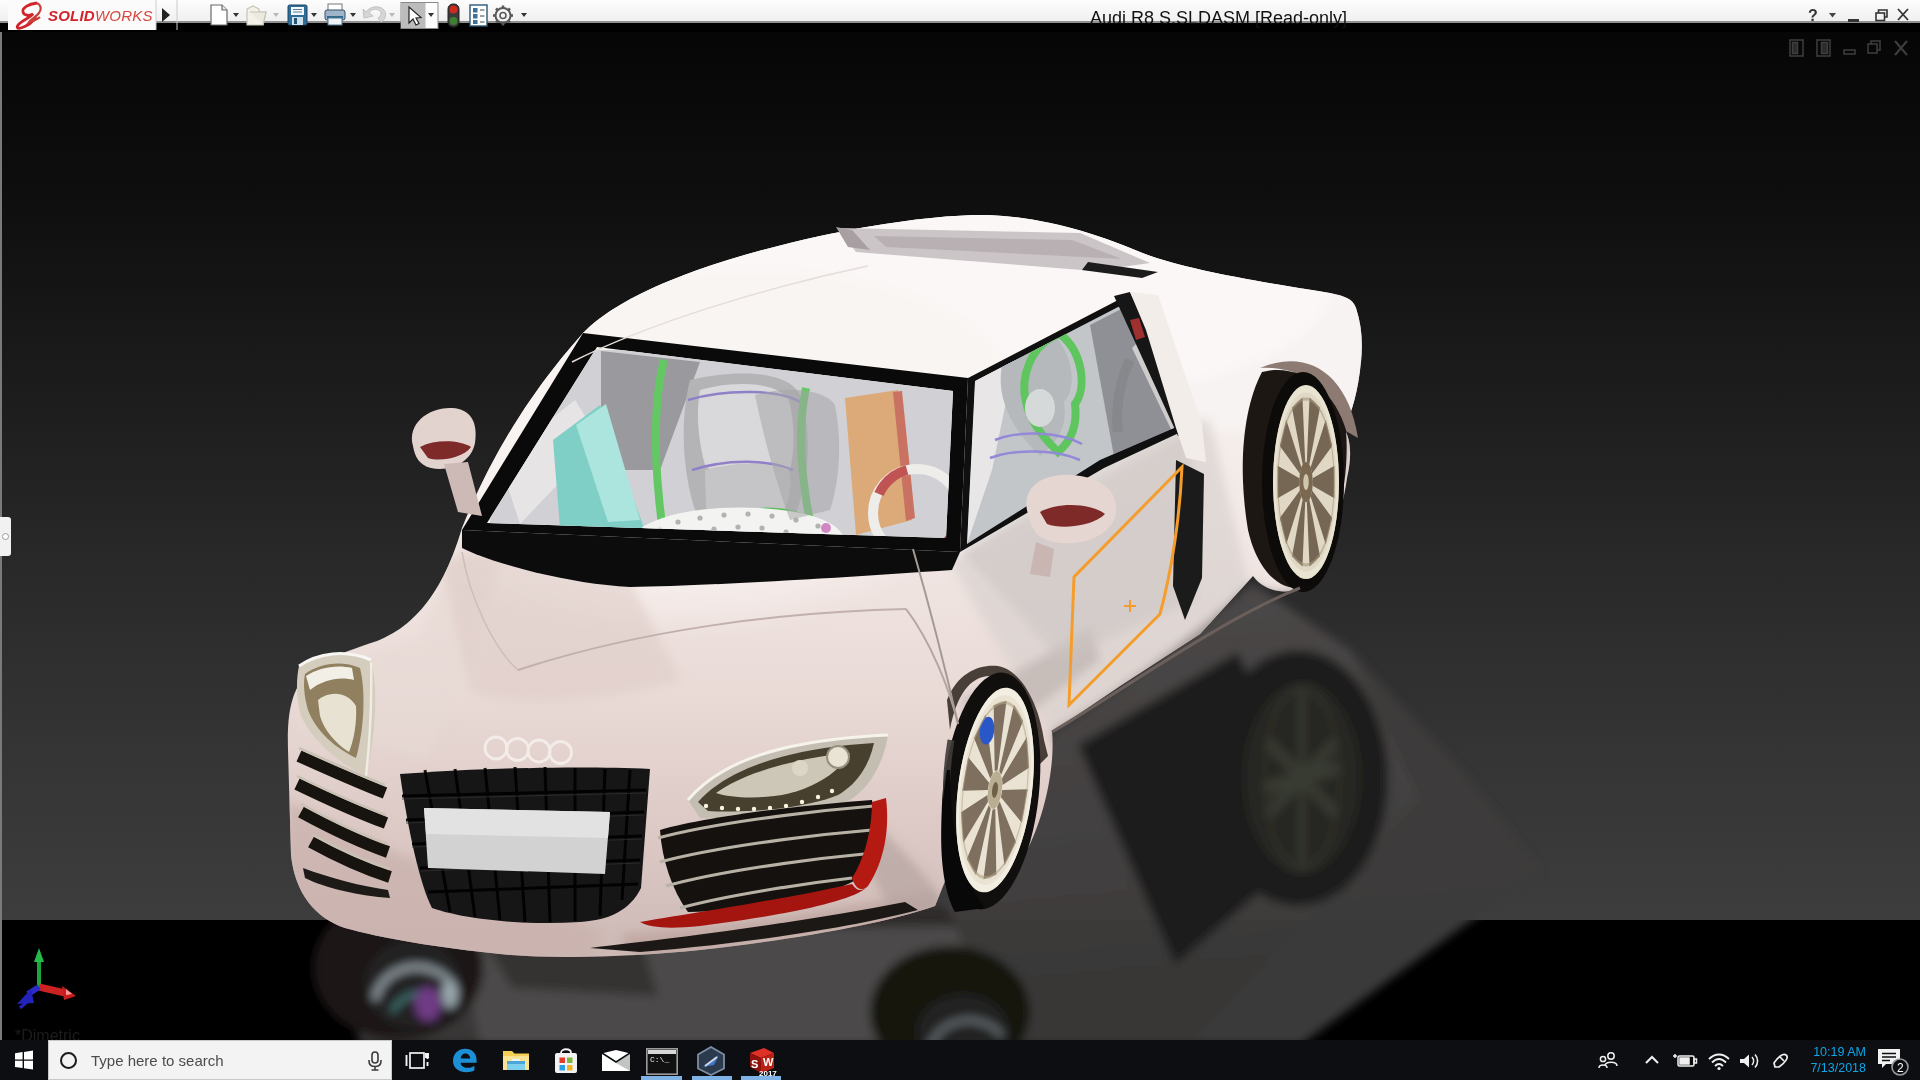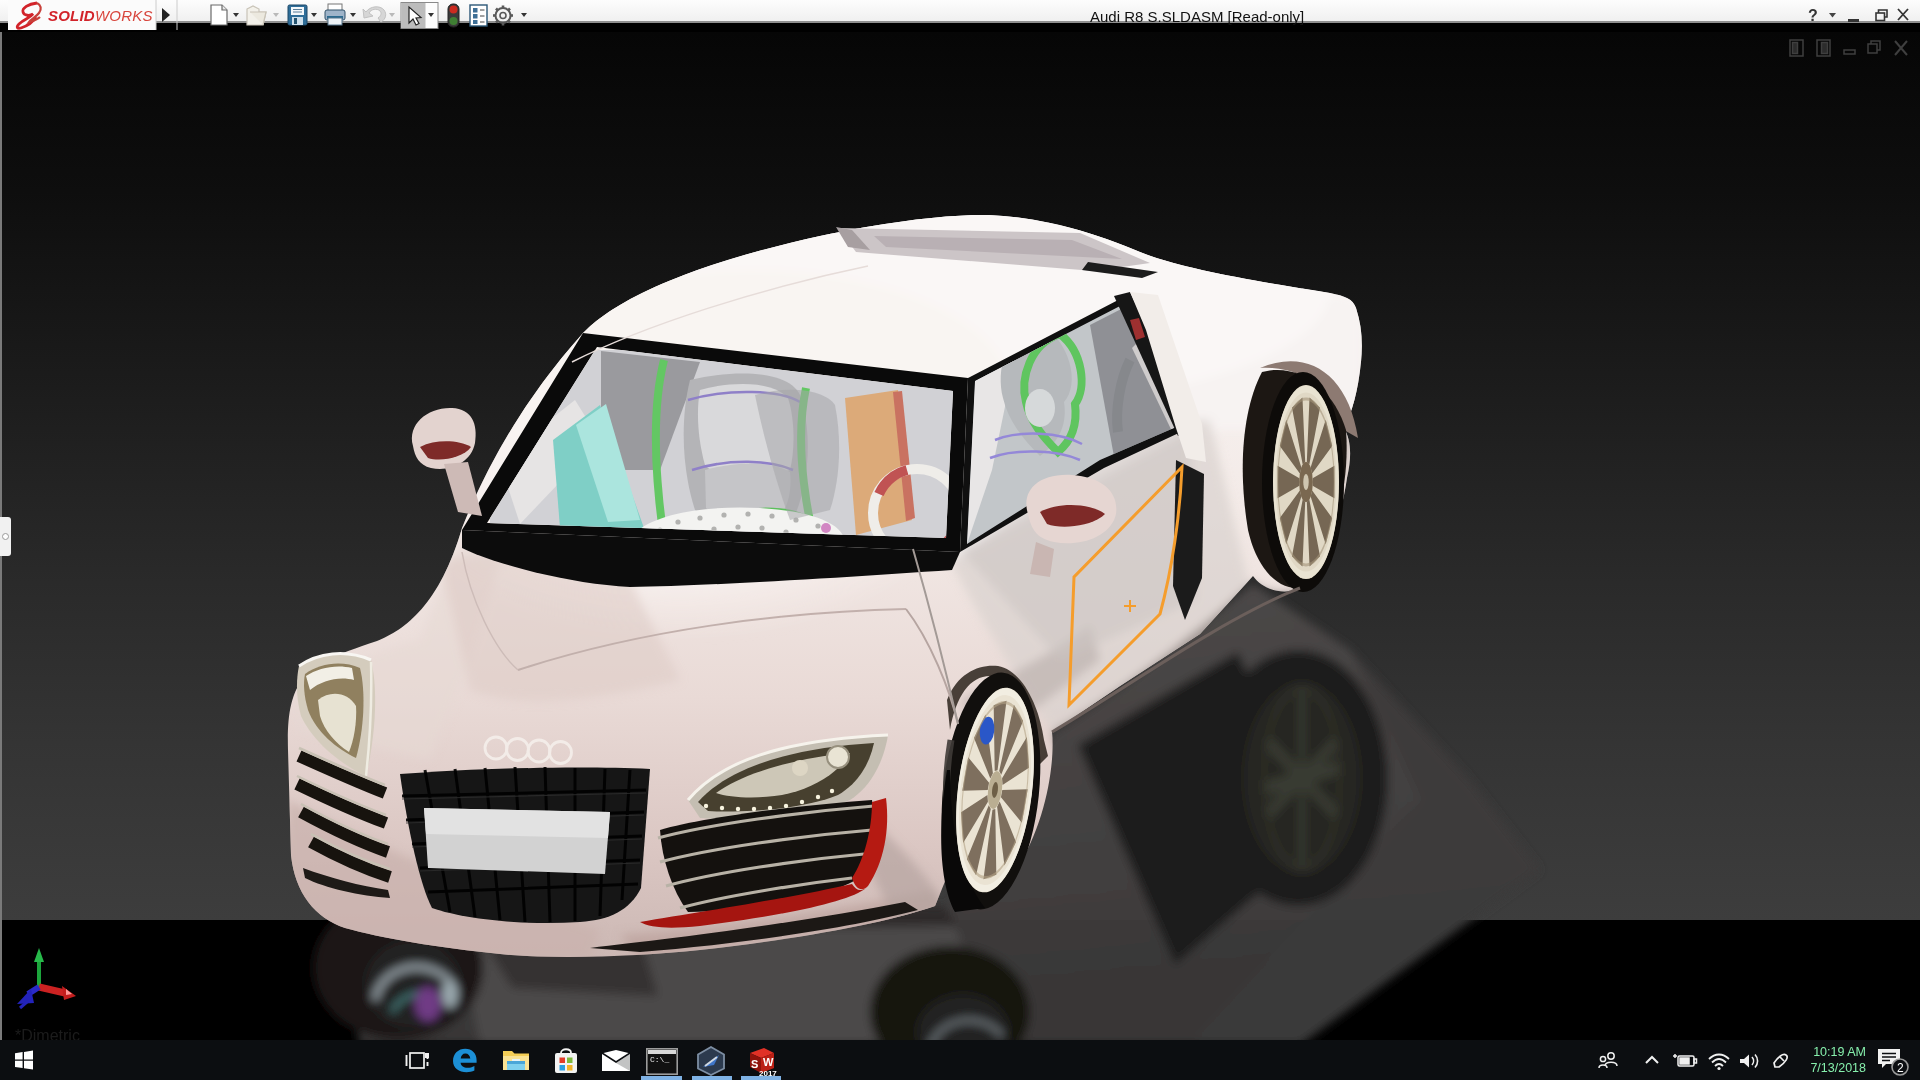--- a/index.html
+++ b/index.html
@@ -87,21 +87,21 @@
         <line x1="493" y1="15.5" x2="495.5" y2="15.5"></line>
           <line x1="510.5" y1="15.5" x2="513" y2="15.5"></line>
         <line x1="496" y1="8.5" x2="497.8" y2="10.3"></line>
           <line x1="508.2" y1="20.7" x2="510" y2="22.5"></line>
         <line x1="496" y1="22.5" x2="497.8" y2="20.7"></line>
           <line x1="508.2" y1="10.3" x2="510" y2="8.5"></line>
       </g>
     </g>
     <path d="M521 13 L527 13 L524 17 Z" fill="#333"></path>
   </svg>
-  <div class="abs" style="left:1090px;top:8px;font-size:15px;color:#111;transform:translateZ(0);">Audi R8 S.SLDASM [Read-only]</div>
+  <div class="abs" style="left:1090px;top:8px;font-size:18px;color:#111;transform:translateZ(0);">Audi R8 S.SLDASM [Read-only]</div>
   <svg class="abs" style="left:1800px;top:0" width="120" height="31" viewBox="0 0 120 31">
     <text x="8" y="21" font-size="16" font-weight="bold" fill="#333">?</text>
     <path d="M29 13 L36 13 L32.5 17.5 Z" fill="#444"></path>
     <rect x="48" y="19" width="11" height="3" fill="#333"></rect>
     <g fill="none" stroke="#333" stroke-width="1.6">
       <rect x="76" y="13" width="8.5" height="7.5"></rect>
       <path d="M78.5 13 L78.5 10 L87 10 L87 17 L84.5 17"></path>
     </g>
     <path d="M98 9 L108 20 M108 9 L98 20" stroke="#333" stroke-width="1.8"></path>
   </svg>
@@ -449,20 +449,28 @@
 
 <div id="taskbar">
 
   <svg class="abs" style="left:14px;top:10px" width="20" height="20" viewBox="0 0 20 20">
     <path d="M1 3.2 L8.6 2.1 L8.6 9.4 L1 9.4 Z" fill="#fff"></path>
     <path d="M10 1.9 L19 0.6 L19 9.4 L10 9.4 Z" fill="#fff"></path>
     <path d="M1 10.8 L8.6 10.8 L8.6 18.1 L1 17 Z" fill="#fff"></path>
     <path d="M10 10.8 L19 10.8 L19 19.6 L10 18.3 Z" fill="#fff"></path>
   </svg>
 
+  <div class="abs" style="left:48px;top:0;width:344px;height:40px;background:#f3f3f3;border:1px solid #c8c8c8;">
+    <div class="abs" style="left:11px;top:11px;width:17px;height:17px;border-radius:50%;border:2.5px solid #1b1b1b;"></div>
+    <div class="abs" style="left:42px;top:11px;font-size:15px;color:#4c4c4c;transform:translateZ(0);">Type here to search</div>
+    <svg class="abs" style="left:318px;top:10px" width="16" height="21" viewBox="0 0 16 21">
+      <rect x="5" y="1" width="6" height="11" rx="3" fill="none" stroke="#3b3b3b" stroke-width="1.6"></rect>
+      <path d="M2 9 L2 10 C2 13.5 4.5 15.5 8 15.5 C11.5 15.5 14 13.5 14 10 L14 9 M8 15.5 L8 19 M4.5 19 L11.5 19" fill="none" stroke="#3b3b3b" stroke-width="1.6"></path>
+    </svg>
+  </div>
 
   <svg class="abs" style="left:405px;top:9px" width="24" height="22" viewBox="0 0 24 22">
     <rect x="5" y="4" width="14" height="15" fill="none" stroke="#f2f2f2" stroke-width="1.7"></rect>
     <path d="M1.5 6 L1.5 17 M22.5 6 L22.5 10 M22.5 13 L22.5 17" stroke="#f2f2f2" stroke-width="1.9"></path>
     <rect x="20" y="4" width="4.5" height="5" fill="#f2f2f2"></rect>
   </svg>
 
   <svg class="abs" style="left:452px;top:8px" width="26" height="25" viewBox="0 0 26 25">
     <path d="M1 13 C1 5.5 6.5 0.8 13.2 0.8 C20 0.8 24.6 5.4 24.6 12.2 L24.6 14.8 L8.6 14.8 C9 18 11.8 19.8 15.4 19.8 C17.8 19.8 20.2 19.3 22.4 18 L22.4 22.6 C20.2 23.8 17.4 24.3 14.6 24.3 C7 24.3 1 20 1 13 Z M8.7 10.6 L18.3 10.6 C18 7.6 16.2 5.6 13.4 5.6 C10.7 5.6 9 7.7 8.7 10.6 Z" fill="#1c8fd6"></path>
   </svg>
@@ -539,20 +547,20 @@
     <circle cx="121" cy="19.5" r="1.6" fill="#f0f0f0"></circle>
     <g fill="#f0f0f0">
       <path d="M142 10 L146 10 L151 5.5 L151 18.5 L146 14 L142 14 Z"></path>
       <path d="M154 8 A6 6 0 0 1 154 16 M157 5.5 A9.5 9.5 0 0 1 157 18.5" fill="none" stroke="#f0f0f0" stroke-width="1.6"></path>
     </g>
     <g fill="none" stroke="#f0f0f0" stroke-width="1.7">
       <path d="M177 18 L176 14 C180 8 185 4 188 6 C191 8 188 13 181 18 Z"></path>
       <path d="M182 8 L186 12"></path>
     </g>
   </svg>
-  <div class="abs" style="left:1800px;top:4px;width:66px;height:32px;color:#86efac;font-size:12.5px;text-align:right;line-height:16px;transform:translateZ(0);">10:19 AM<br>7/13/2018</div>
+  <div class="abs" style="left:1800px;top:4px;width:66px;height:32px;color:#0ea5e9;font-size:12.5px;text-align:right;line-height:16px;transform:translateZ(0);">10:19 AM<br>7/13/2018</div>
   <svg class="abs" style="left:1876px;top:7px" width="34" height="30" viewBox="0 0 34 30">
     <path d="M2 2 L24 2 L24 17 L10 17 L6 21 L6 17 L2 17 Z" fill="#f2f2f2"></path>
     <path d="M6 6.5 L20 6.5 M6 10 L20 10 M6 13.5 L14 13.5" stroke="#0c0e11" stroke-width="1.6"></path>
     <circle cx="24" cy="20" r="8" fill="#0c0e11" stroke="#9a9a9a" stroke-width="1.6"></circle>
     <text x="21" y="24.5" font-size="12" fill="#fff">2</text>
   </svg>
 </div>
 
 </body></html>

